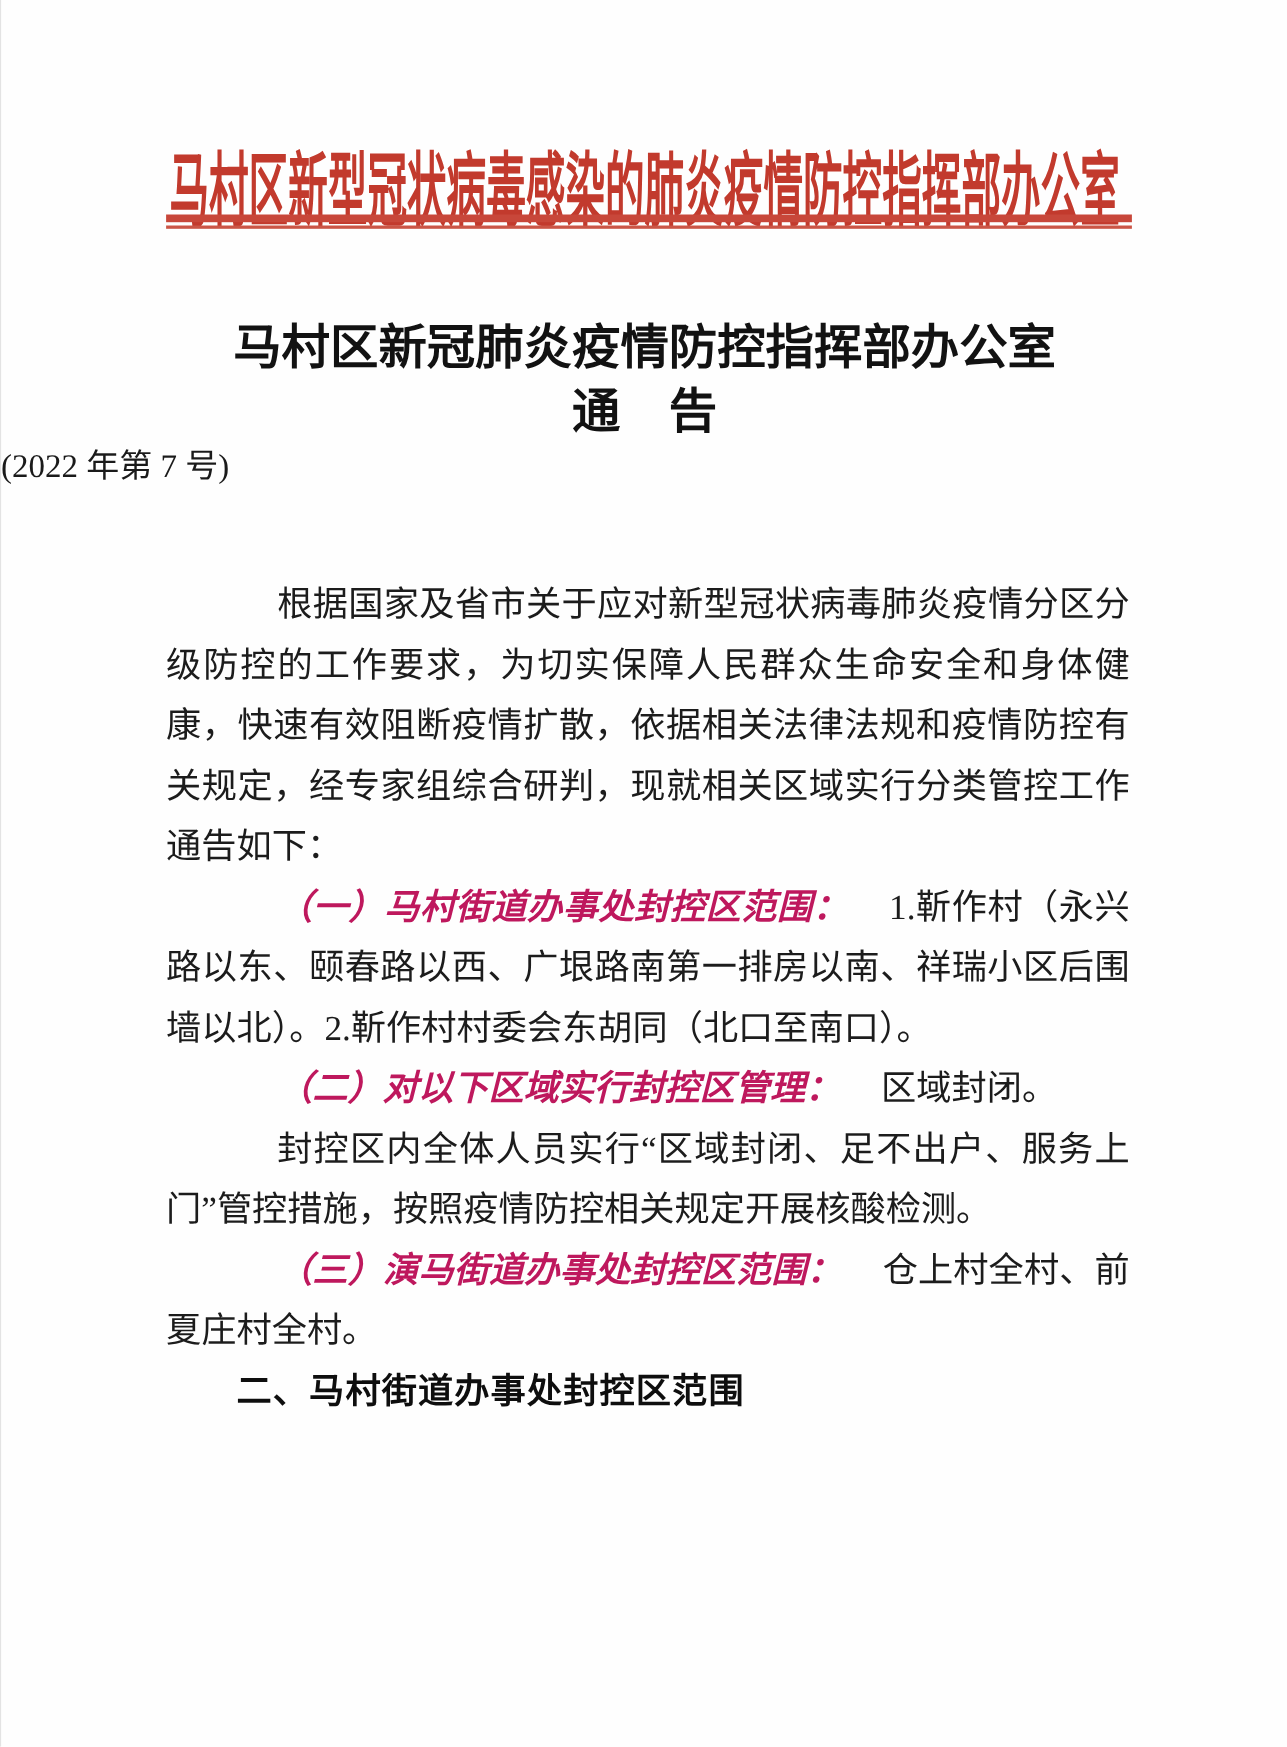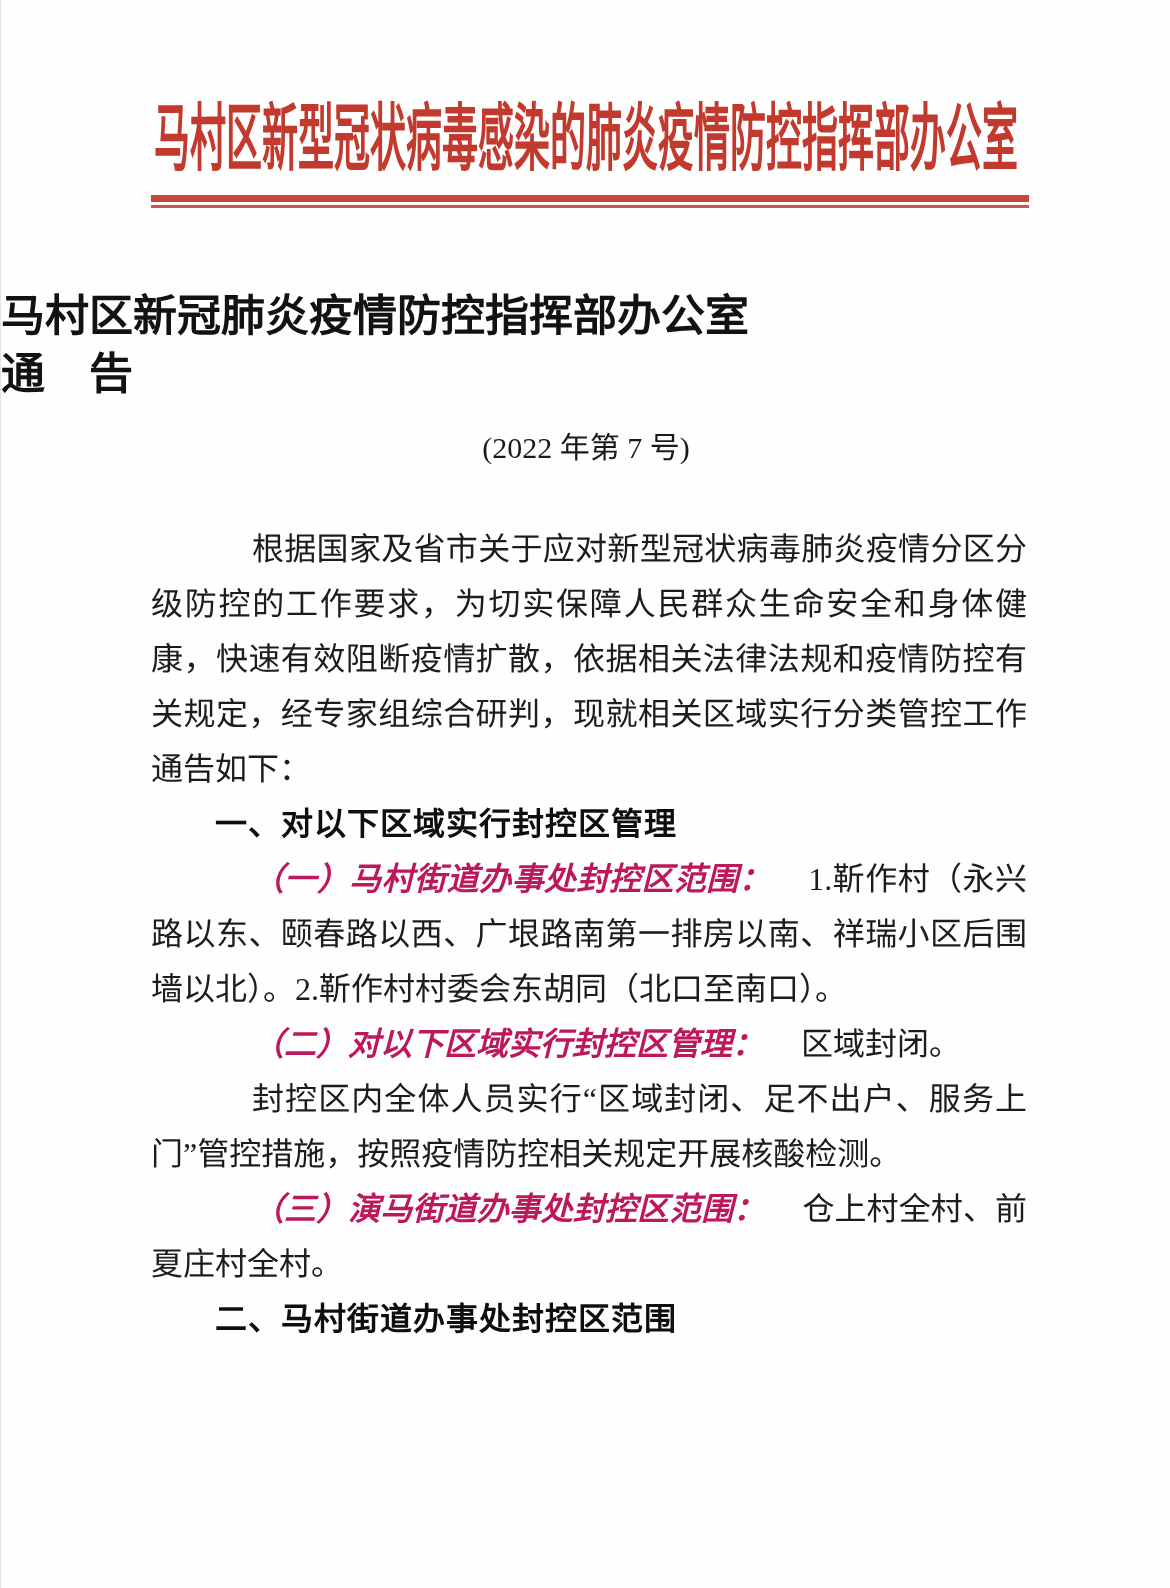--- a/index.html
+++ b/index.html
@@ -20,21 +20,21 @@
   }
 
   
   .letterhead {
     position: absolute;
     top: 70px;
     left: 0;
     right: 0;
     height: 122px;
     display: flex;
-    align-items: center;
+    align-items: flex-end;
     justify-content: center;
   }
   .letterhead-text {
     display: inline-block;
     font-size: 36px;
     font-weight: bold;
     letter-spacing: 0px;
     white-space: nowrap;
     transform: scaleY(2.05);
     transform-origin: center;
@@ -51,39 +51,39 @@
   .rule-thick { height: 7px; }
   .rule-gap   { height: 3px; }
   .rule-thin  { height: 3px; }
 
   
   .doc-title {
     position: absolute;
     top: 288px;
     left: 0;
     right: 0;
+    text-align: center;
     color: #121212;
     font-weight: bold;
     font-size: 44px;
     line-height: 58px;
     letter-spacing: 0px;
     font-family: "Liberation Serif", "DejaVu Serif", serif;
   }
   .issue-no {
     position: absolute;
     top: 406px;
     left: 0;
     right: 0;
-    text-align: center;
+    text-align: left;
     color: #1a1a1a;
     font-weight: normal;
     font-size: 30px;
     line-height: 38px;
     font-family: "Liberation Serif", "DejaVu Serif", serif;
-    margin-top: 23px;
   }
 
   
   .doc-body {
     position: absolute;
     top: 522px;
     left: 150px;
     width: 876px;
     font-size: 32px;
     line-height: 55px;
@@ -123,21 +123,20 @@
 
   <div class="doc-title">
     <div>马村区新冠肺炎疫情防控指挥部办公室</div>
     <div>通　告</div>
   </div>
 
   <div class="issue-no">(2022 年第 7 号)</div>
 
   <div class="doc-body">
       <div class="para"><span class="seg">根据国家及省市关于应对新型冠状病毒肺炎疫情分区分级防控的工作要求，为切实保障人民群众生命安全和身体健康，快速有效阻断疫情扩散，依据相关法律法规和疫情防控有关规定，经专家组综合研判，现就相关区域实行分类管控工作通告如下：</span></div>
-      <div class="sec-heading">一、对以下区域实行封控区管理</div>
       <div class="para"><span class="seg bold">（一）马村街道办事处封控区范围：</span><span class="seg">1.靳作村（永兴路以东、颐春路以西、广垠路南第一排房以南、祥瑞小区后围墙以北）。2.靳作村村委会东胡同（北口至南口）。</span></div>
       <div class="para"><span class="seg bold">（二）对以下区域实行封控区管理：</span><span class="seg">区域封闭。</span></div>
       <div class="para"><span class="seg">封控区内全体人员实行“区域封闭、足不出户、服务上门”管控措施，按照疫情防控相关规定开展核酸检测。</span></div>
       <div class="para"><span class="seg bold">（三）演马街道办事处封控区范围：</span><span class="seg">仓上村全村、前夏庄村全村。</span></div>
       <div class="sec-heading">二、马村街道办事处封控区范围</div>
     </div>
 
 </div>
 
 </body></html>

